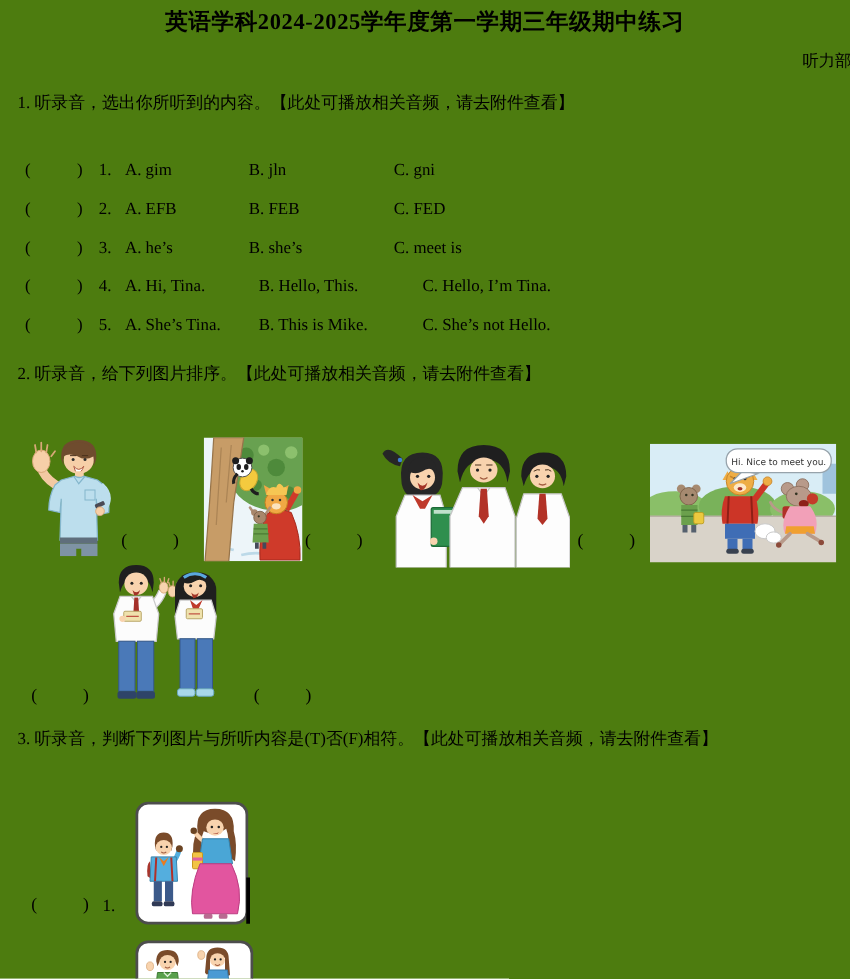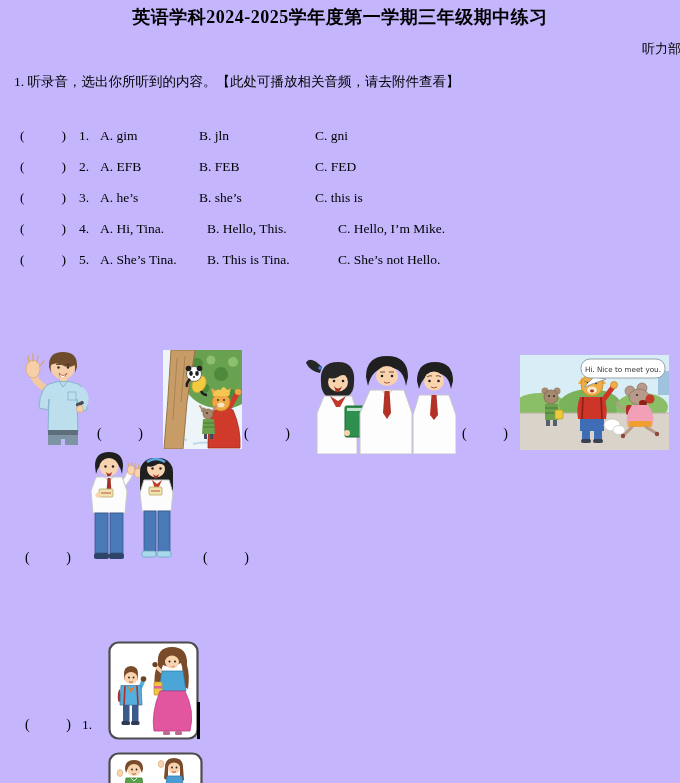--- a/index.html
+++ b/index.html
@@ -1,16 +1,16 @@
 <!DOCTYPE html>
 <html><head>
 <meta charset="utf-8">
 <style>
   html,body{margin:0;padding:0;background:#fff;}
-  #page{position:relative;width:680px;height:783px;background:#c4b5fd;overflow:hidden;
+  #page{position:relative;width:680px;height:783px;background:#4d7c0f;overflow:hidden;
         font-family:"Liberation Serif","DejaVu Serif",serif;color:#000;}
   .title{position:absolute;top:5px;left:0;width:100%;text-align:center;
          font-size:18px;font-weight:bold;letter-spacing:.5px;white-space:nowrap;}
   .subtitle{position:absolute;top:40px;left:14px;width:100%;text-align:right;font-size:13px;}
   .sec-heading{position:absolute;left:14px;font-size:13.5px;white-space:nowrap;}
   #s1-heading{top:73px;} #s2-heading{top:290px;} #s3-heading{top:582px;}
   #s1-rows{position:absolute;top:128px;left:0;width:100%;}
   .q-row{height:31px;display:flex;align-items:baseline;padding-left:20px;font-size:13.5px;}
   .paren-pair{display:inline-flex;justify-content:space-between;width:46px;margin-right:13px;}
   .q-num{display:inline-block;width:21px;}
@@ -61,44 +61,45 @@
       <span class="opt opt-c">C. FED</span>
     </div>
     <div class="q-row">
       <span class="paren-pair">
           <span>(</span>
           <span>)</span>
         </span>
       <span class="q-num">3.</span>
       <span class="opt opt-a">A. he’s</span>
       <span class="opt opt-b">B. she’s</span>
-      <span class="opt opt-c">C. this is</span>
+      <span class="opt opt-c">C. meet is</span>
     </div>
     <div class="q-row wide">
       <span class="paren-pair">
           <span>(</span>
           <span>)</span>
         </span>
       <span class="q-num">4.</span>
       <span class="opt opt-a">A. Hi, Tina.</span>
       <span class="opt opt-b">B. Hello, This.</span>
-      <span class="opt opt-c">C. Hello, I’m Mike.</span>
+      <span class="opt opt-c">C. Hello, I’m Tina.</span>
     </div>
     <div class="q-row wide">
       <span class="paren-pair">
           <span>(</span>
           <span>)</span>
         </span>
       <span class="q-num">5.</span>
       <span class="opt opt-a">A. She’s Tina.</span>
-      <span class="opt opt-b">B. This is Tina.</span>
+      <span class="opt opt-b">B. This is Mike.</span>
       <span class="opt opt-c">C. She’s not Hello.</span>
     </div>
   </div>
 
+  <div class="sec-heading" id="s2-heading">2. 听录音，给下列图片排序。【此处可播放相关音频，请去附件查看】</div>
 
   <div class="fig" id="fig-man">
     <svg width="82" height="96" viewBox="0 0 82 96">
       <path d="M30 42 Q18 36 14 28" stroke="#f3c9a2" stroke-width="7" fill="none" stroke-linecap="round"></path>
       <ellipse cx="13" cy="20" rx="7" ry="9" fill="#f6cfa8" stroke="#d8a878" stroke-width="0.8"></ellipse>
       <path d="M9 13 L8 7 M13 12 L13 5 M17 13 L18 7 M21 16 L24 12" stroke="#d8a878" stroke-width="1.4" stroke-linecap="round"></path>
       <path d="M29 18 Q28 3 43 3 Q58 3 57 18 L55 24 Q55 12 47 15 Q36 19 32 14 Q30 16 31 24 Z" fill="#6f4c2e"></path>
       <ellipse cx="43" cy="19" rx="12" ry="11" fill="#f6cfa8"></ellipse>
       <path d="M31 16 Q31 5 43 5 Q55 5 55 16 Q48 20 42 16 Q35 13 31 16 Z" fill="#6f4c2e"></path>
       <circle cx="38.5" cy="18.5" r="1.2" fill="#2f2f2f"></circle>
@@ -333,20 +334,21 @@
     </div>
   <div class="paren-slot" id="slot-4">
       <span>(</span>
       <span>)</span>
     </div>
   <div class="paren-slot" id="slot-5">
       <span>(</span>
       <span>)</span>
     </div>
 
+  <div class="sec-heading" id="s3-heading">3. 听录音，判断下列图片与所听内容是(T)否(F)相符。【此处可播放相关音频，请去附件查看】</div>
 
   <div class="paren-slot" id="slot-6">
       <span>(</span>
       <span>)</span>
     </div>
   <div id="s3-num">1.</div>
 
   <div class="fig" id="fig-boyteacher">
     <svg width="91" height="99" viewBox="0 0 91 99">
       <rect x="1.5" y="1.5" width="88" height="96" rx="9" fill="#fff" stroke="#4d4d4d" stroke-width="2.2"></rect>

